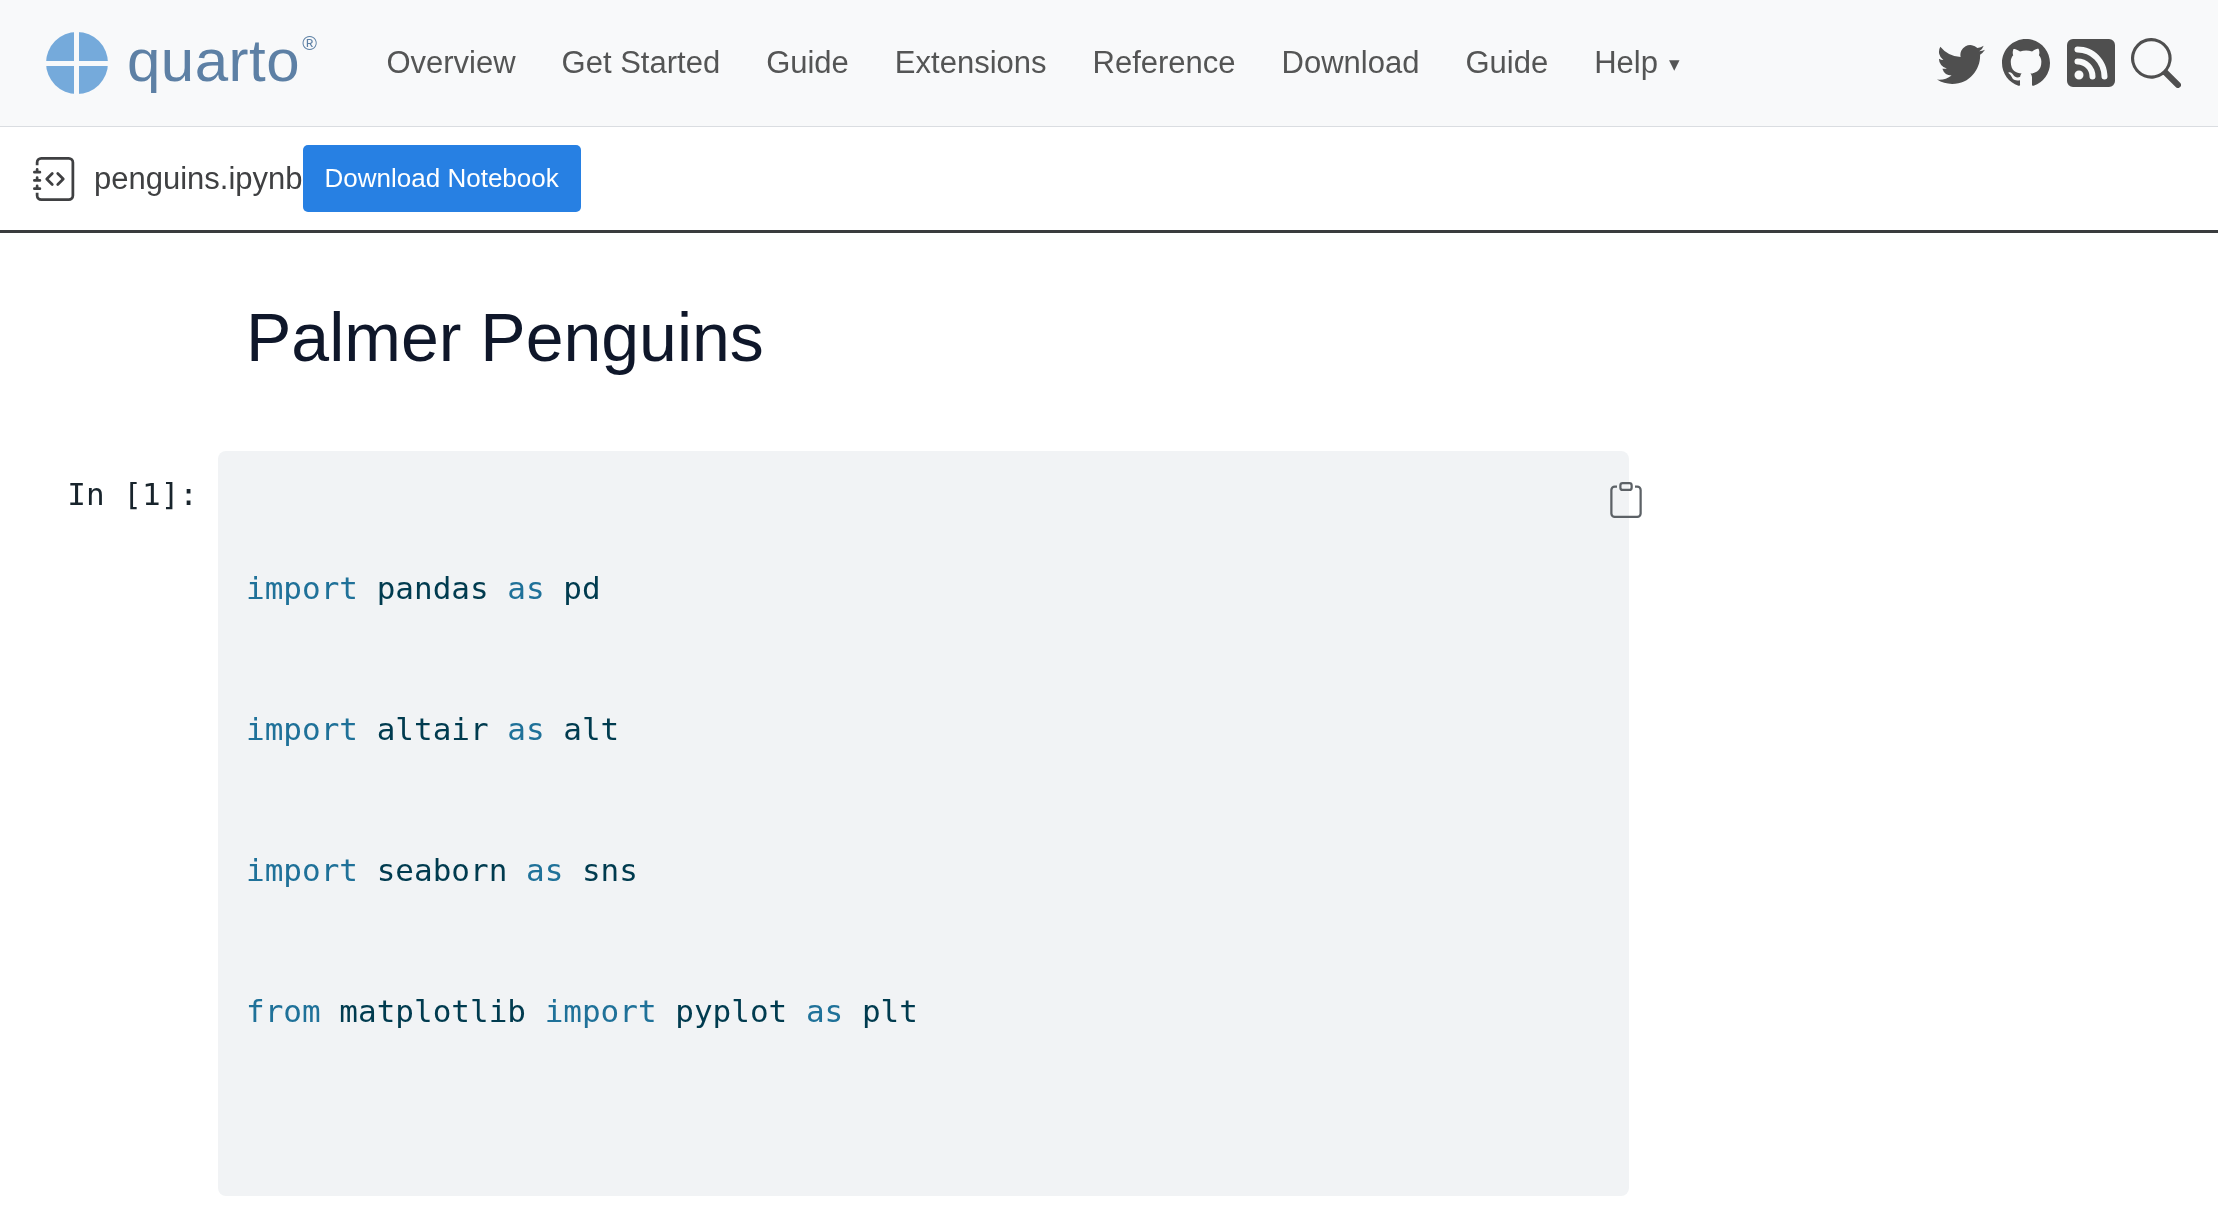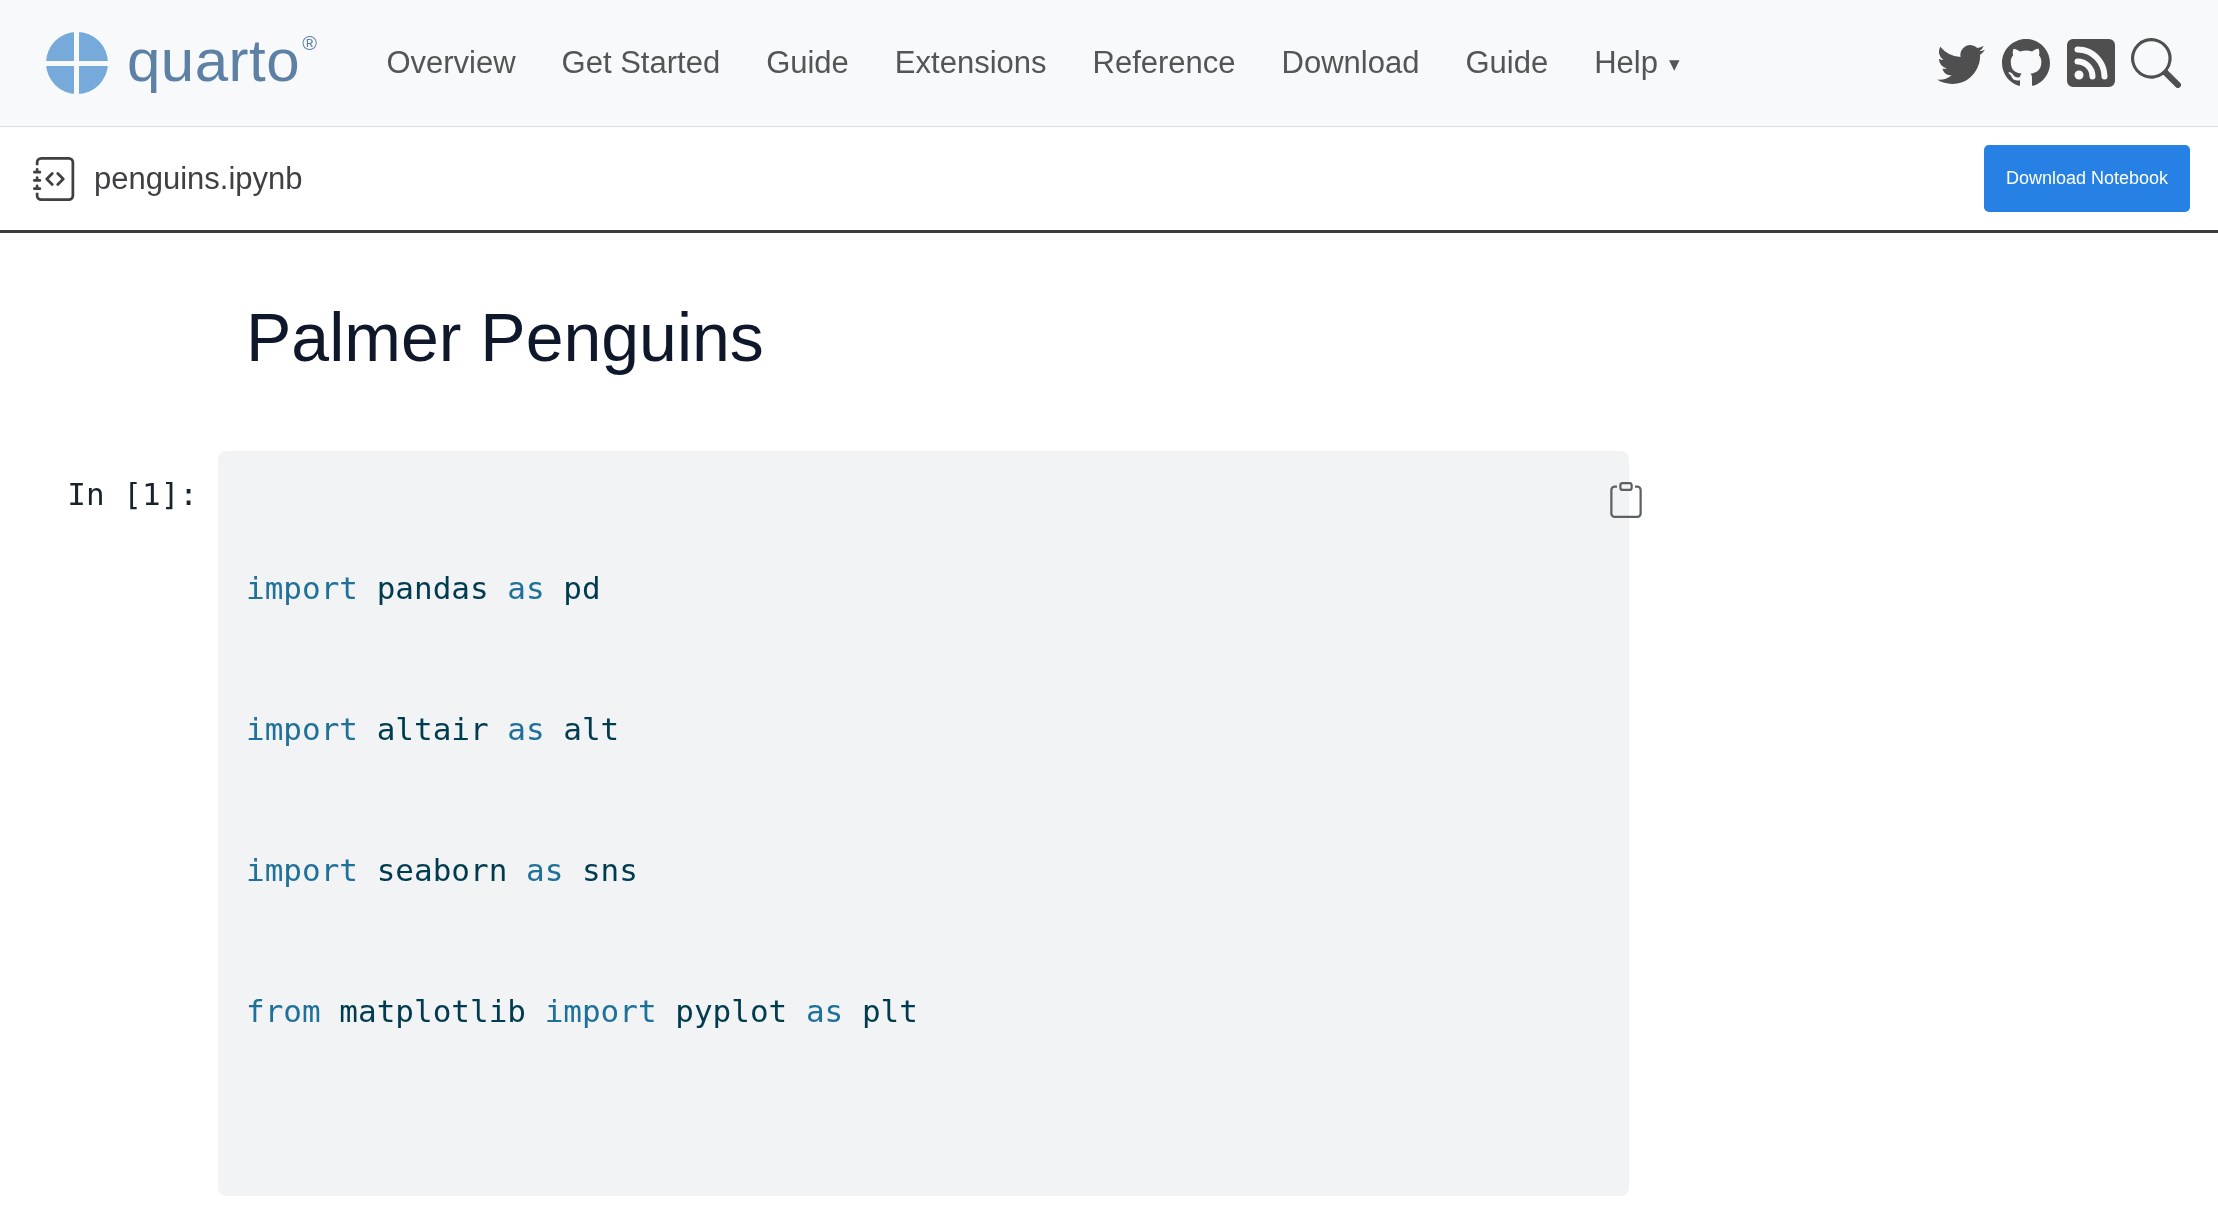--- a/index.html
+++ b/index.html
@@ -28,29 +28,29 @@
   }
   .nav-caret { font-size:21px; color:#545555; margin-left:11px; line-height:1; }
   .nav-icons { margin-left:auto; display:flex; align-items:center; gap:13px; }
   .nav-icon-btn { width:52px; height:52px; display:flex; align-items:center; justify-content:center; cursor:pointer; }
   .nav-icon-btn svg { width:48px; height:48px; fill:#4f4f4f; }
   .nav-icon-btn.search svg { width:50px; height:50px; }
 
   
   .file-bar {
     height:106px; background:#fff; border-bottom:3px solid #3a3c3e;
-    display:flex; align-items:center; justify-content:space-between;
+    display:flex; align-items:center; 
     padding:0 28px 0 33px;
   }
   .file-info { display:flex; align-items:center; gap:17px; }
   .file-info svg { width:44px; height:44px; fill:#3f4042; }
   .file-name { font-size:31px; color:#3f4042; }
   .download-btn {
     background:#2780e3; color:#fff; border:none; border-radius:5px; cursor:pointer;
-    height:67px; padding:0 22px; font-size:18px; font-family:"Liberation Sans", sans-serif;
+    height:67px; padding:0 22px; font-size:26px; font-family:"Liberation Sans", sans-serif;
   }
 
   
   main { position:relative; }
   .page-title {
     margin:63px 0 0 246px; font-size:68px; font-weight:400; color:#0f172a; line-height:1.22;
   }
   .cell { display:flex; align-items:flex-start; }
   .cell-1 { margin-top:72px; }
   .cell-label {

